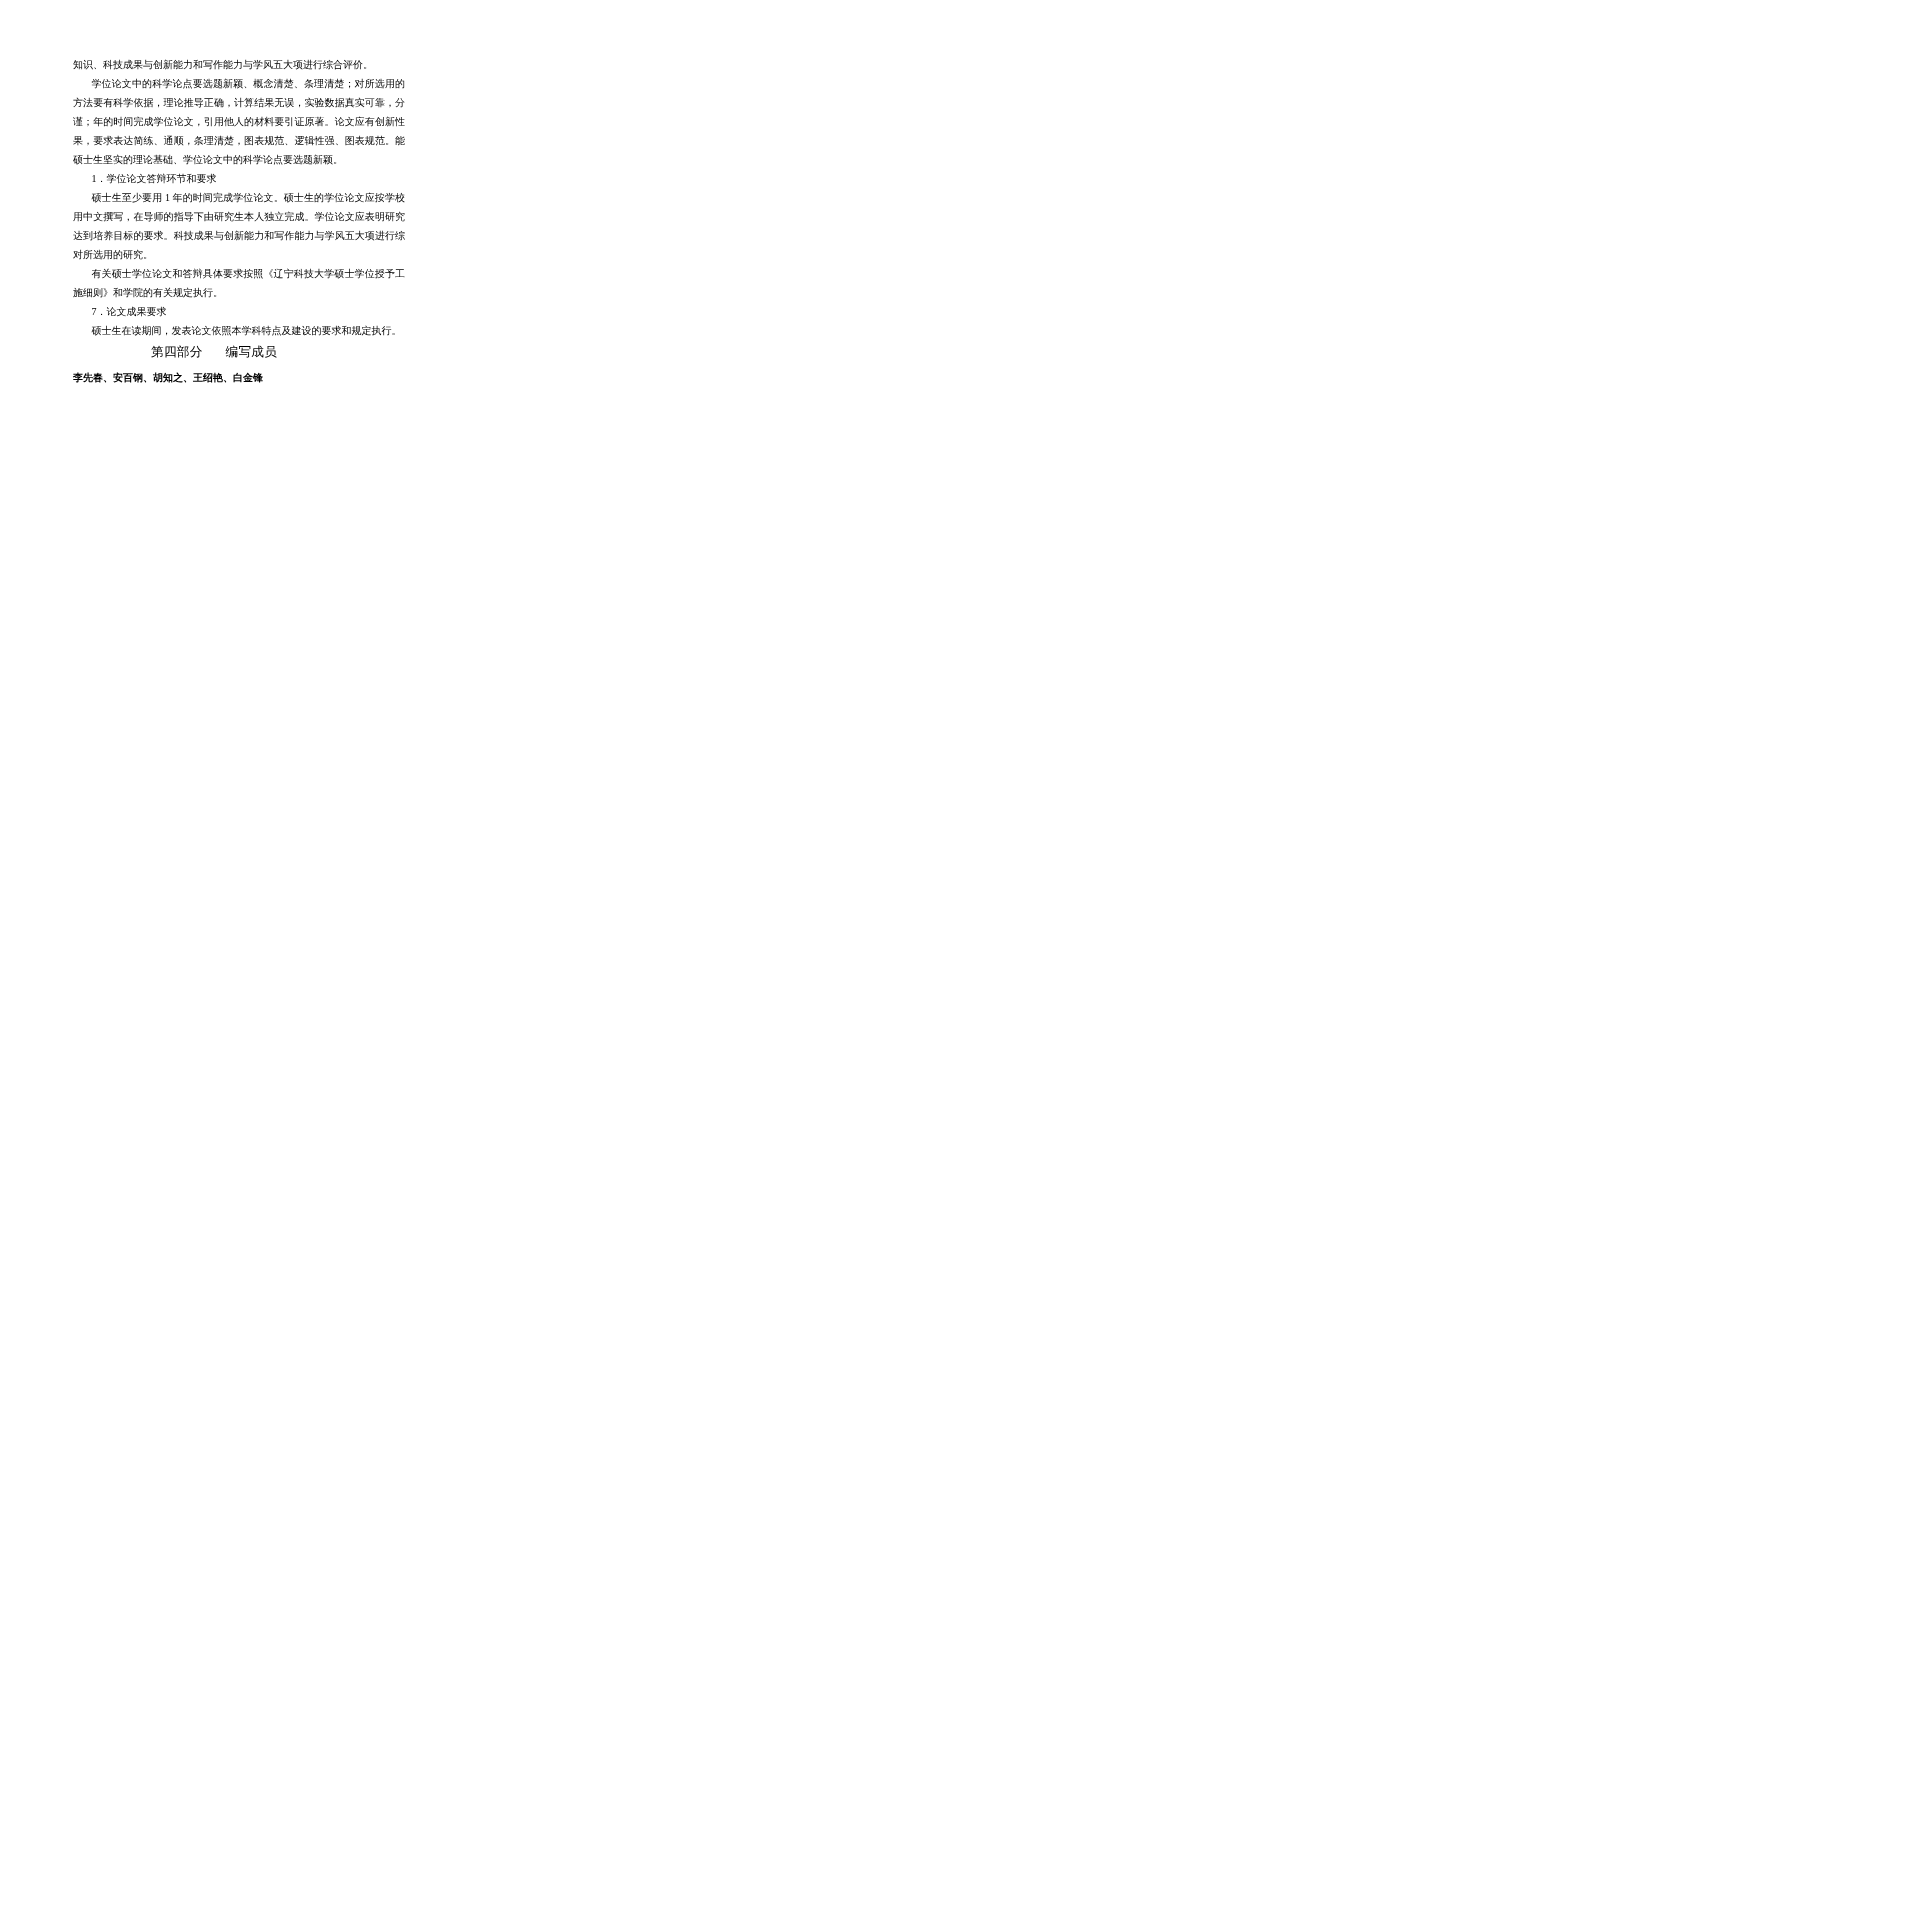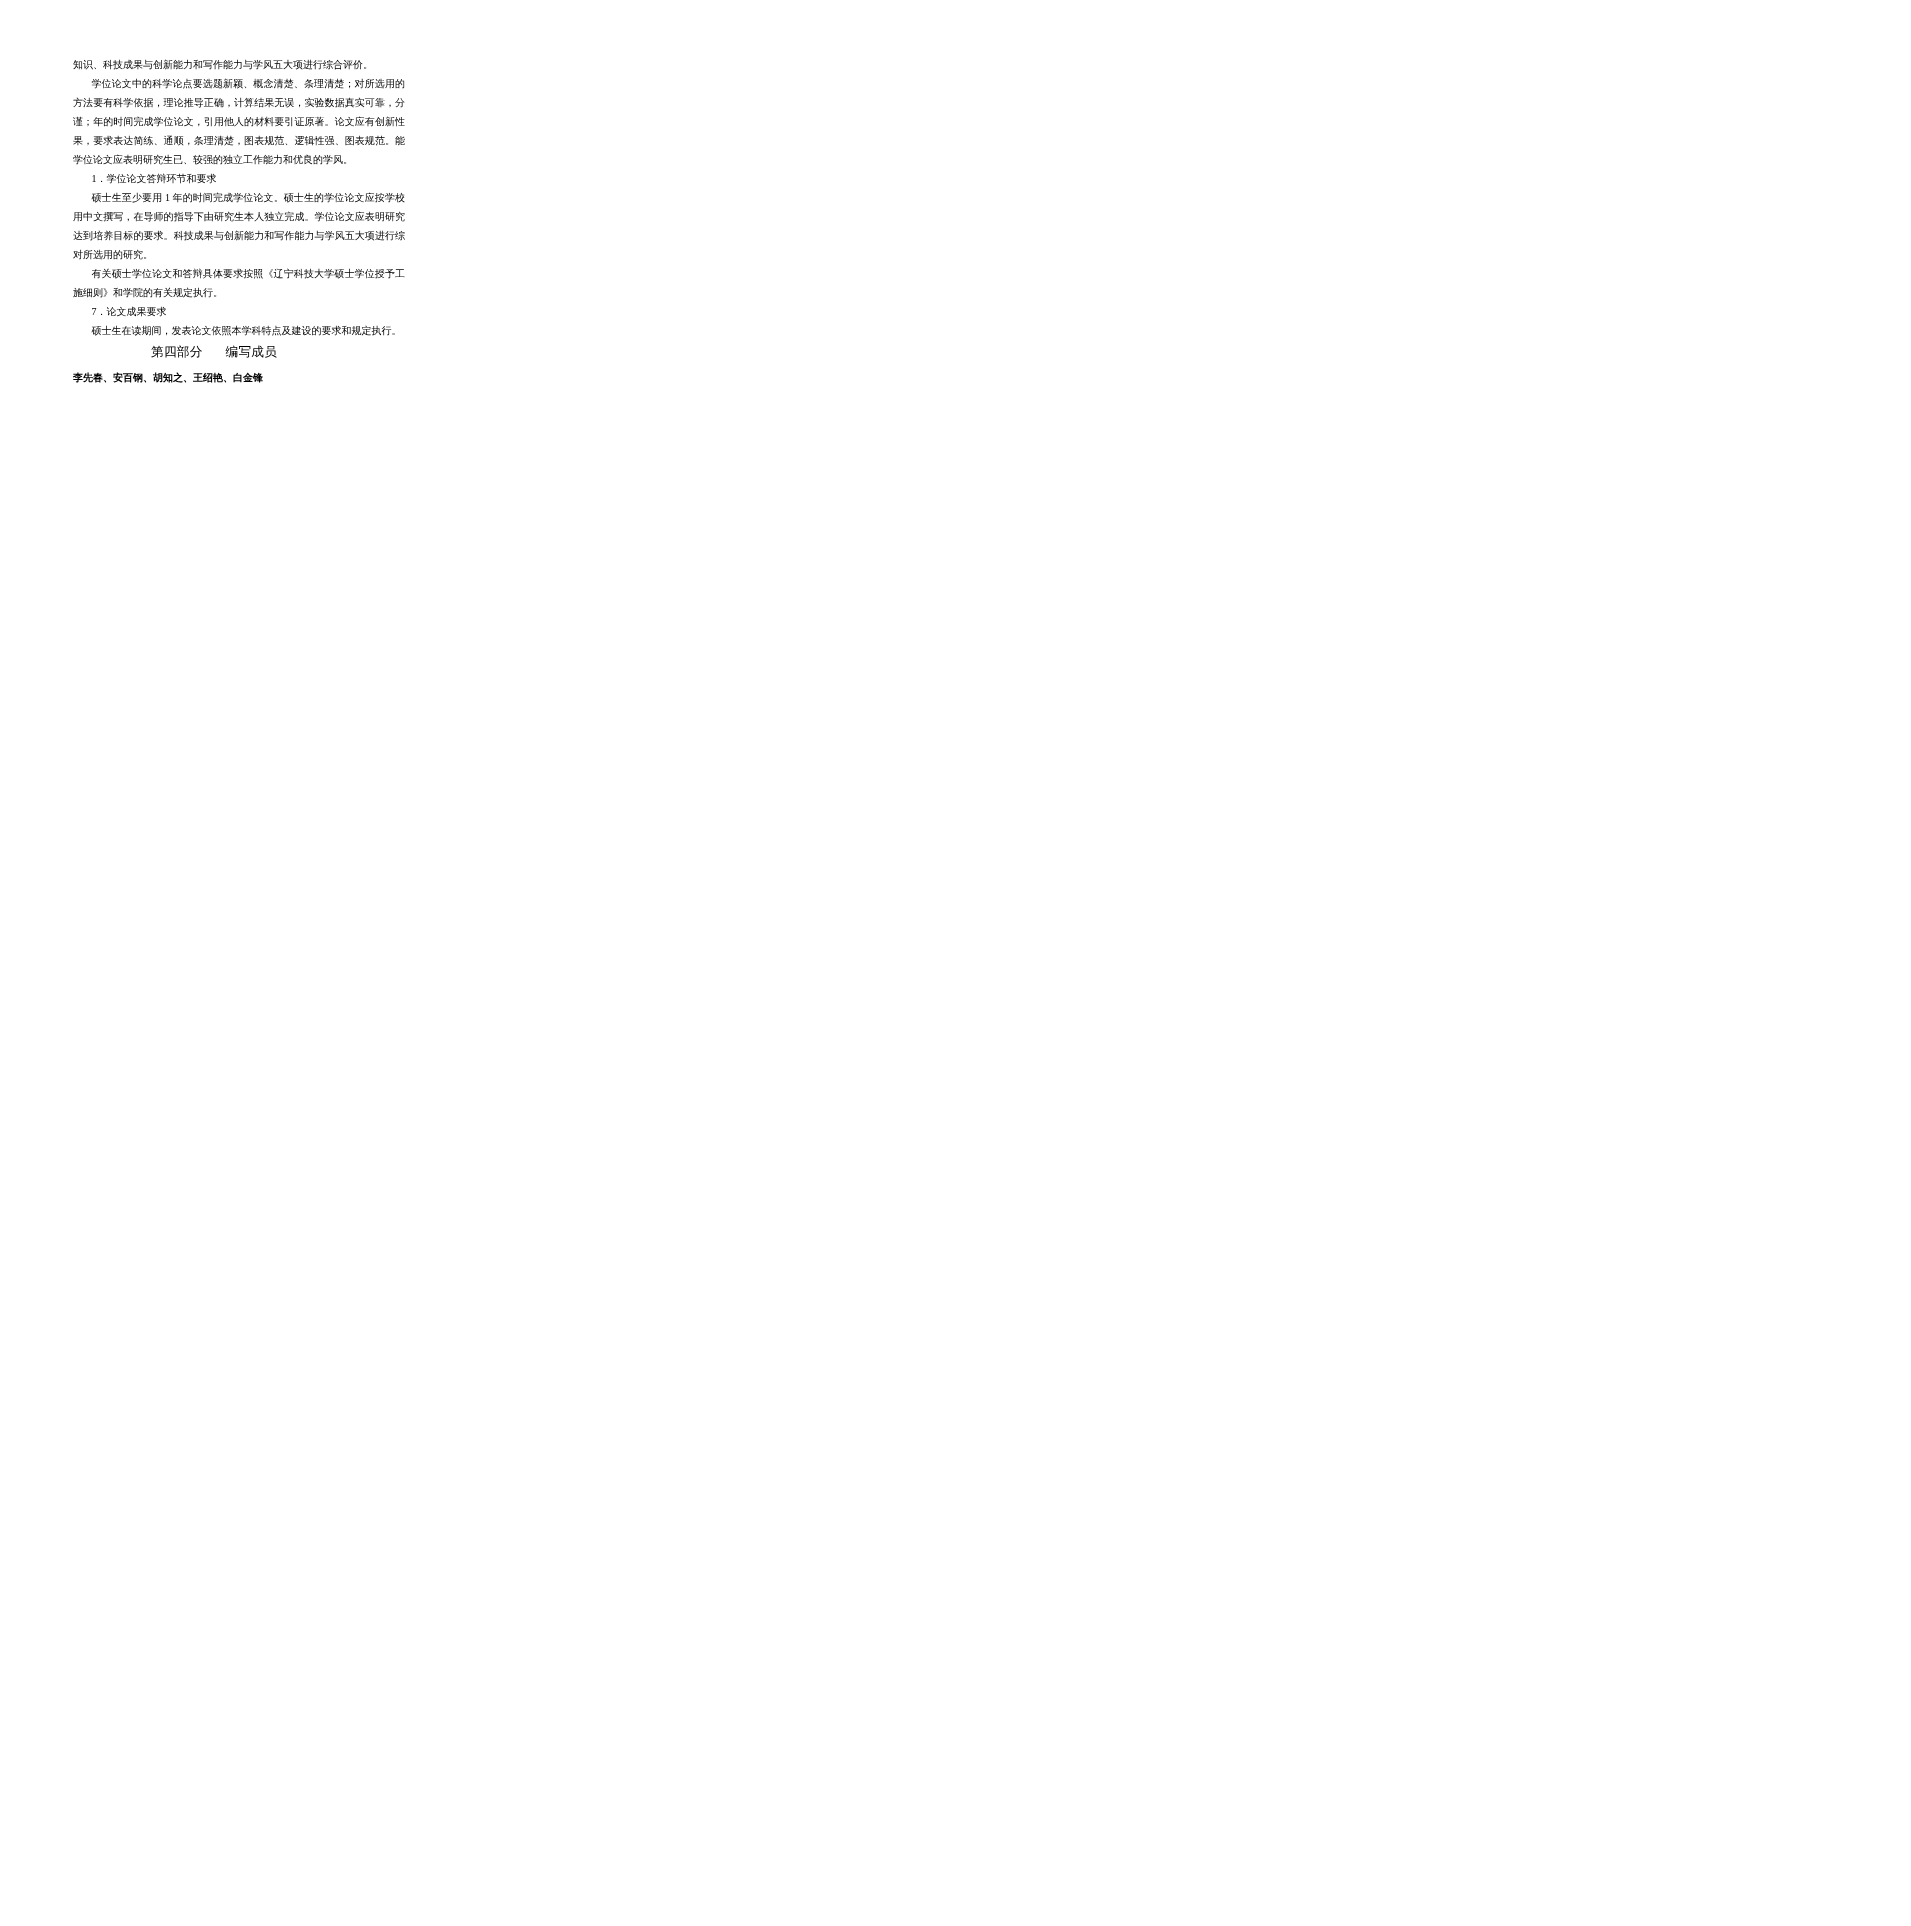--- a/index.html
+++ b/index.html
@@ -68,21 +68,21 @@
 <body>
 
 <div class="page">
 
   <div class="body-text">
     <div class="ln">知识、科技成果与创新能力和写作能力与学风五大项进行综合评价。</div>
     <div class="ln jl ind">学位论文中的科学论点要选题新颖、概念清楚、条理清楚；对所选用的研究</div>
     <div class="ln jl">方法要有科学依据，理论推导正确，计算结果无误，实验数据真实可靠，分析严</div>
     <div class="ln jl">谨；年的时间完成学位论文，引用他人的材料要引证原著。论文应有创新性成</div>
     <div class="ln jl">果，要求表达简练、通顺，条理清楚，图表规范、逻辑性强、图表规范。能体现</div>
-    <div class="ln">学位论文应表明研究生已、较强的独立工作能力和优良的学风。</div>
+    <div class="ln">硕士生坚实的理论基础、学位论文中的科学论点要选题新颖。</div>
     <div class="ln ind">1．学位论文答辩环节和要求</div>
     <div class="ln jl ind">硕士生至少要用 1 年的时间完成学位论文。硕士生的学位论文应按学校要求</div>
     <div class="ln jl">用中文撰写，在导师的指导下由研究生本人独立完成。学位论文应表明研究生已</div>
     <div class="ln jl">达到培养目标的要求。科技成果与创新能力和写作能力与学风五大项进行综合评价</div>
     <div class="ln">对所选用的研究。</div>
     <div class="ln jl ind">有关硕士学位论文和答辩具体要求按照《辽宁科技大学硕士学位授予工作实</div>
     <div class="ln">施细则》和学院的有关规定执行。</div>
     <div class="ln ind">7．论文成果要求</div>
     <div class="ln ind">硕士生在读期间，发表论文依照本学科特点及建设的要求和规定执行。</div>
   </div>

